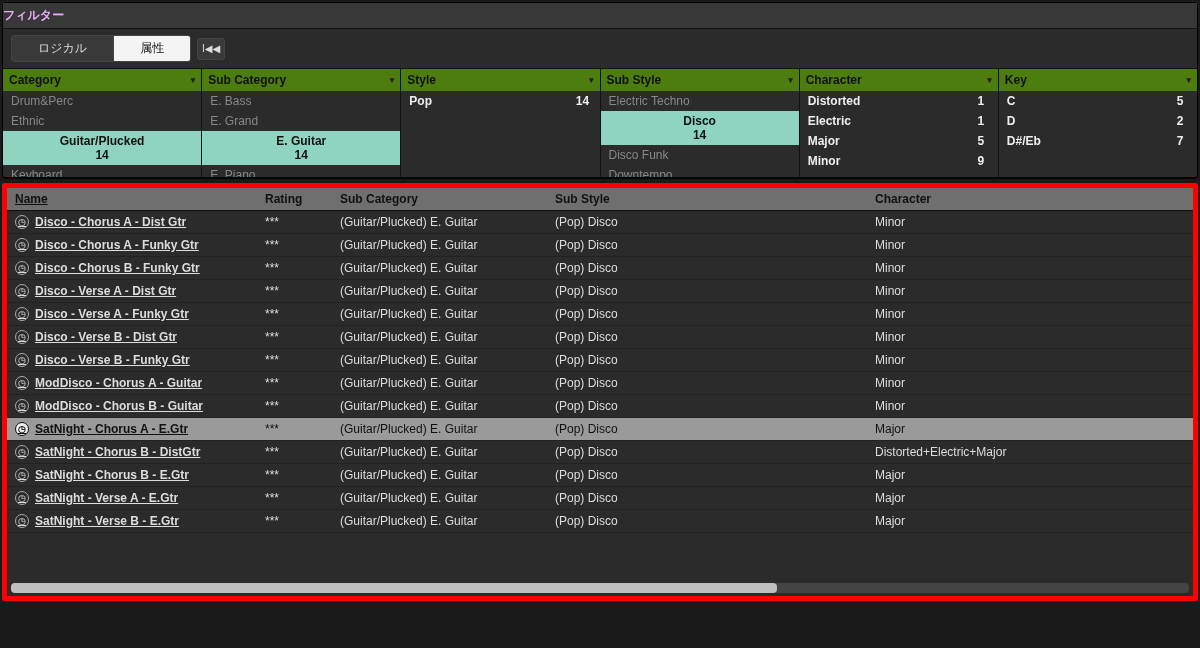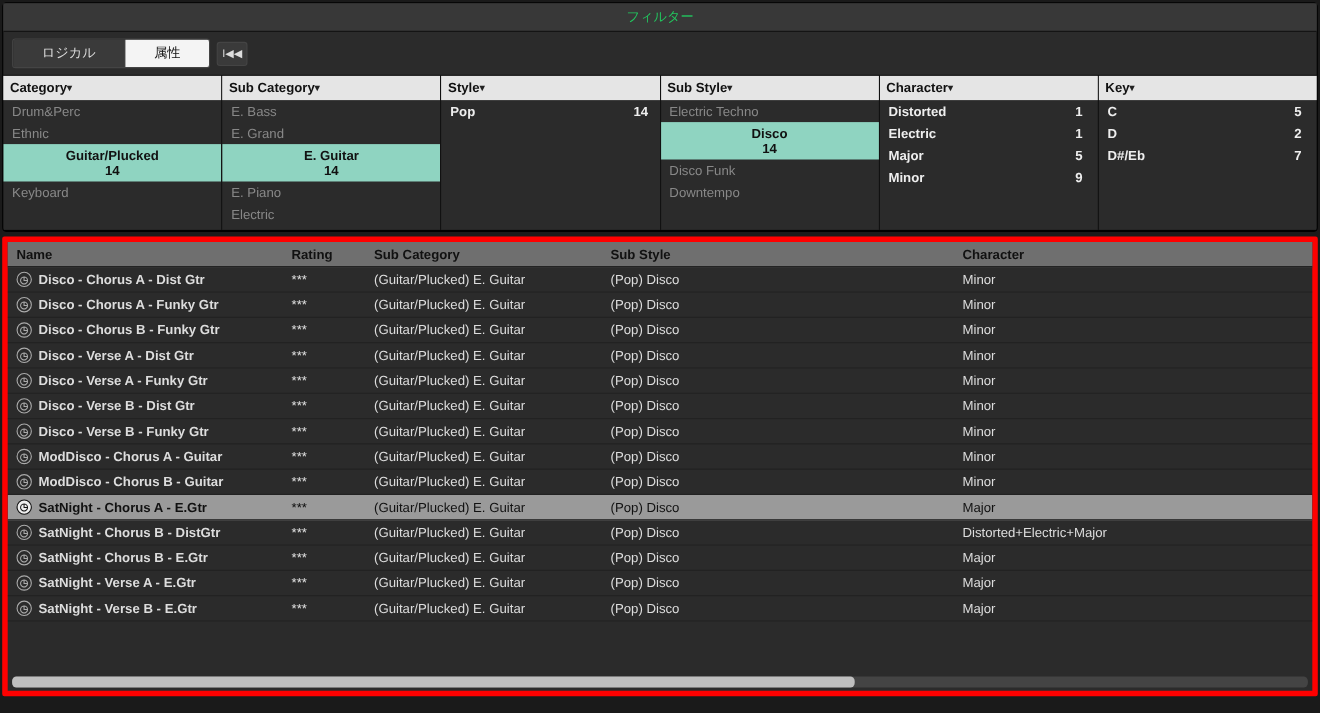--- a/index.html
+++ b/index.html
@@ -12,25 +12,26 @@
     overflow: hidden;
   }
   .window {
     width: 1196px; margin: 2px;
     background: #2b2b2b;
     border: 1px solid #000;
     border-radius: 4px;
   }
   .titlebar {
     background: #383838;
-    text-align: center;
+    text-align: left;
     padding: 4px 0;
     font-size: 12px;
-    color: #22c55e;
+    color: #f0abfc;
     border-bottom: 1px solid #111;
+    font-weight: bold;
   }
   .toolbar {
     display: flex; align-items: center;
     padding: 6px 8px;
     gap: 0;
   }
   .seg-group {
     display: flex;
     border: 1px solid #444;
     border-radius: 3px;
@@ -65,32 +66,33 @@
     border-top: 1px solid #111;
     border-bottom: 1px solid #000;
   }
   .filter-col {
     flex: 1;
     border-right: 1px solid #111;
     min-width: 0;
   }
   .filter-col:last-child { border-right: none; }
   .filter-head {
-    background: #e5e5e5;
+    background: #4d7c0f;
     color: #111;
     padding: 4px 6px;
     font-size: 12px;
-    display: flex; align-items: center;
+    display: flex; justify-content: space-between; align-items: center;
     font-weight: bold;
+    gap: 12px;
   }
   .filter-head .drop {
     font-size: 9px; color: #222;
   }
   .filter-body {
-    height: 118px;
+    height: 86px;
     overflow: hidden;
   }
   .filter-item {
     display: flex; justify-content: space-between; align-items: center;
     padding: 3px 8px;
     font-size: 12px;
     color: #888;
     cursor: pointer;
   }
   .filter-item.bold { color: #eee; font-weight: bold; }
@@ -115,21 +117,21 @@
     display: flex;
     background: #6f6f6f;
     color: #111;
     font-weight: bold;
     border-bottom: 1px solid #111;
   }
   .res-header > div, .res-row > div {
     padding: 4px 8px;
     overflow: hidden; white-space: nowrap; text-overflow: ellipsis;
   }
-  .col-name { width: 250px; display:flex; align-items:center; gap:6px;}
+  .col-name { width: 250px; display:flex; align-items:center; gap:6px;text-decoration:underline;}
   .col-rating { width: 75px; }
   .col-subcat { width: 215px; }
   .col-substyle { width: 320px; }
   .col-char { flex: 1; }
   .res-body {
     flex: 1;
     overflow-y: auto;
     overflow-x: hidden;
   }
   .res-row {

